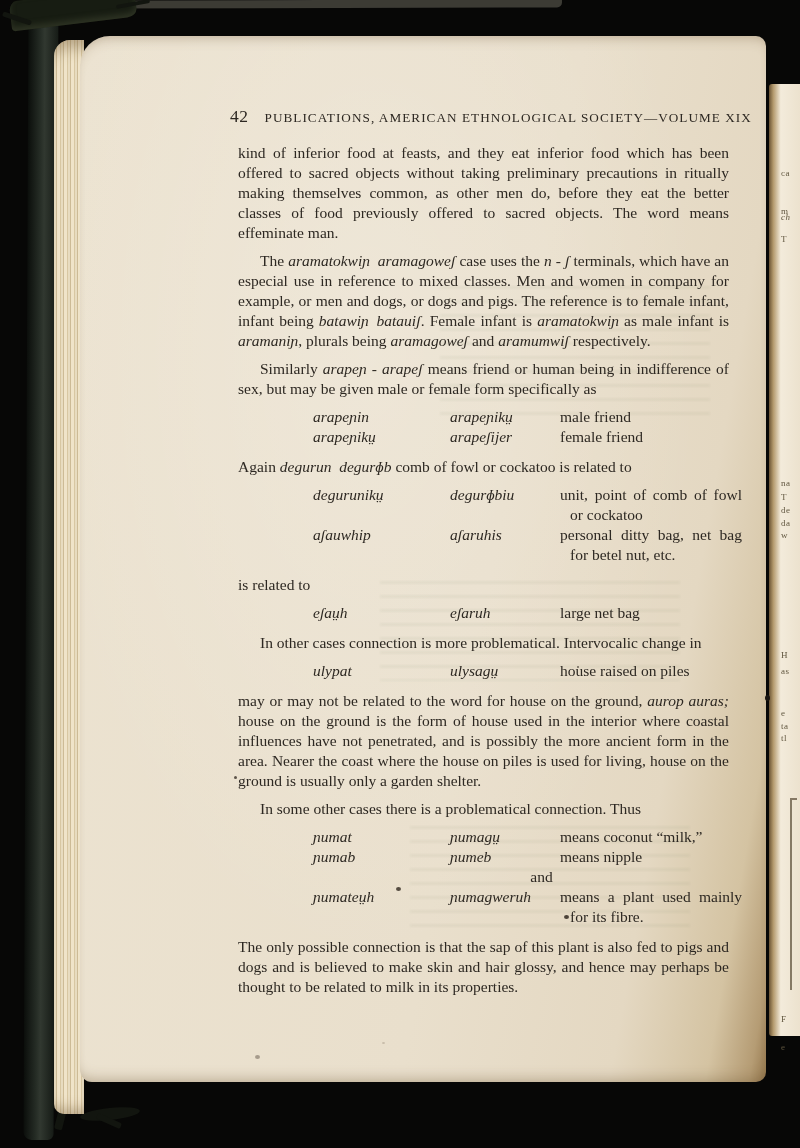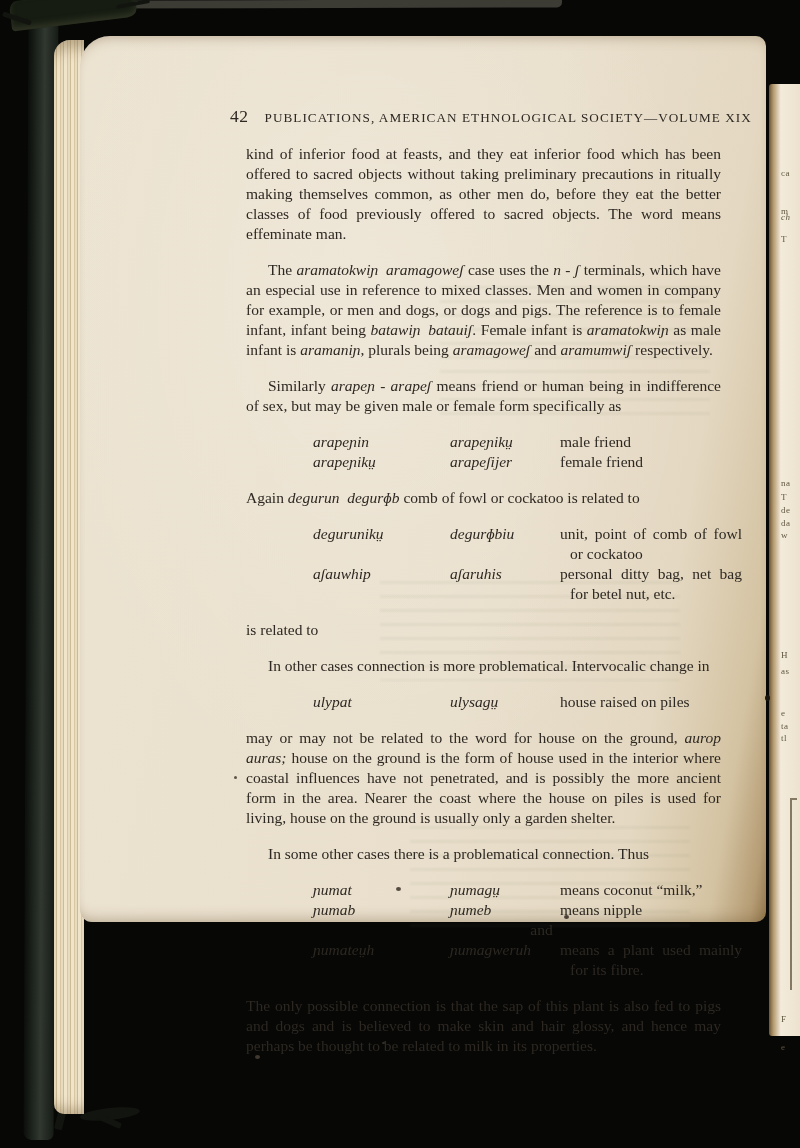--- a/index.html
+++ b/index.html
@@ -20,41 +20,41 @@
               box-shadow:inset 0 -4px 6px rgba(90,95,70,.35);}
   .thread{position:absolute;background:#12150f;border-radius:2px;}
   .t1{left:2px;top:16px;width:30px;height:5px;transform:rotate(18deg);}
   .t2{left:116px;top:2px;width:34px;height:4px;transform:rotate(-10deg);}
   .t3{left:58px;top:1096px;width:8px;height:34px;transform:rotate(14deg);}
   .t4{left:80px;top:1108px;width:60px;height:12px;border-radius:50%;transform:rotate(-6deg);}
   .t5{left:96px;top:1118px;width:26px;height:6px;transform:rotate(24deg);}
   .page-stack{position:absolute;left:54px;top:40px;width:30px;height:1074px;border-radius:16px 0 0 10px;
       background:repeating-linear-gradient(90deg,#e8dcc0 0 2px,#cdbb96 2px 3px,#f0e4c9 3px 6px,#d8c7a2 6px 7px);
       box-shadow:inset 0 18px 14px -10px rgba(120,95,60,.45), inset 0 -16px 12px -10px rgba(120,95,60,.4);}
-  .page{position:absolute;left:80px;top:36px;width:686px;height:886px;
+  .page{position:absolute;left:80px;top:36px;width:686px;height:1046px;
       border-radius:30px 10px 10px 12px;
       background:
         radial-gradient(ellipse at 42% 30%, rgba(255,255,255,.20) 0%, rgba(255,255,255,0) 60%),
         linear-gradient(100deg,#ece3d1 0%,#e9dfcc 58%,#e4d8c2 82%,#d4c3a2 93%,#b59c74 98%,#96794f 100%);
       box-shadow:inset 0 10px 14px -10px rgba(110,85,50,.45), inset 0 -12px 14px -10px rgba(110,85,50,.4);}
   .facing-page{position:absolute;left:769px;top:84px;width:31px;height:952px;
       background:linear-gradient(90deg,#6b5434 0%,#b49a6e 14%,#f3ebdb 38%,#ece2ce 100%);
       border-radius:3px 0 0 3px;}
   .frag{position:absolute;left:12px;font-size:9px;color:#60563f;letter-spacing:.5px;
         font-family:"Liberation Serif","DejaVu Serif",serif;}
   .rule-frag{position:absolute;left:21px;top:714px;width:2px;height:192px;background:#6b5e49;opacity:.8;}
   .rule-frag::before{content:"";position:absolute;left:0;top:0;width:7px;height:2px;background:#6b5e49;}
   .edge-dot{position:absolute;left:765px;top:695px;width:5px;height:6px;border-radius:50%;background:#191510;}
   
   .text-col{position:absolute;left:150px;top:70px;width:507px;font-size:15.5px;line-height:20px;
             text-align:justify;}
   .page-header{display:flex;align-items:baseline;gap:16px;margin-bottom:15px;text-align:left;}
   .pagenum{font-size:17.5px;letter-spacing:.5px;}
   .running-title{font-size:13.2px;letter-spacing:1.05px;white-space:nowrap;}
-  .para{margin:16px;}
+  .para{margin:8px;}
   .para.indent{text-indent:22px;}
   .para em, .wl-row em{font-style:italic;}
   .wordlist{margin:8px 0 10px;}
   .wl-row{display:flex;padding-left:88px;text-align:left;justify-content:center;}
   .wl-c1{width:137px;flex:none;font-style:italic;}
   .wl-c2{width:110px;flex:none;font-style:italic;}
   .wl-c3{width:172px;flex:none;text-align:justify;text-align-last:left;padding-left:10px;text-indent:-10px;}
   .and-label{margin-left:28px;}
   .ghost{position:absolute;pointer-events:none;filter:blur(1px);
          background:repeating-linear-gradient(180deg,rgba(110,125,95,.07) 0 3px,rgba(0,0,0,0) 3px 14px);}
@@ -117,20 +117,27 @@
               <span class="wl-c2">degurɸbiu</span>
               <span class="wl-c3">unit, point of comb of fowl or cockatoo</span>
             </div>
             <div class="wl-row">
               <span class="wl-c1">aʃauwhip</span>
               <span class="wl-c2">aʃaruhis</span>
               <span class="wl-c3">personal ditty bag, net bag for betel nut, etc.</span>
             </div>
           </div>
           <p class="para"><span>is related to</span></p>
+          <div class="wordlist">
+            <div class="wl-row">
+              <span class="wl-c1">eʃaṳh</span>
+              <span class="wl-c2">eʃaruh</span>
+              <span class="wl-c3">large net bag</span>
+            </div>
+          </div>
           <p class="para indent"><span>In other cases connection is more problematical. Intervocalic change in</span></p>
           <div class="wordlist">
             <div class="wl-row">
               <span class="wl-c1">ulypat</span>
               <span class="wl-c2">ulysagṳ</span>
               <span class="wl-c3">house raised on piles</span>
             </div>
           </div>
           <p class="para"><span>may or may not be related to the word for house on the ground, </span><em>aurop auras;</em><span> house on the ground is the form of house used in the interior where coastal influences have not penetrated, and is possibly the more ancient form in the area. Nearer the coast where the house on piles is used for living, house on the ground is usually only a garden shelter.</span></p>
           <p class="para indent"><span>In some other cases there is a problematical connection. Thus</span></p>

